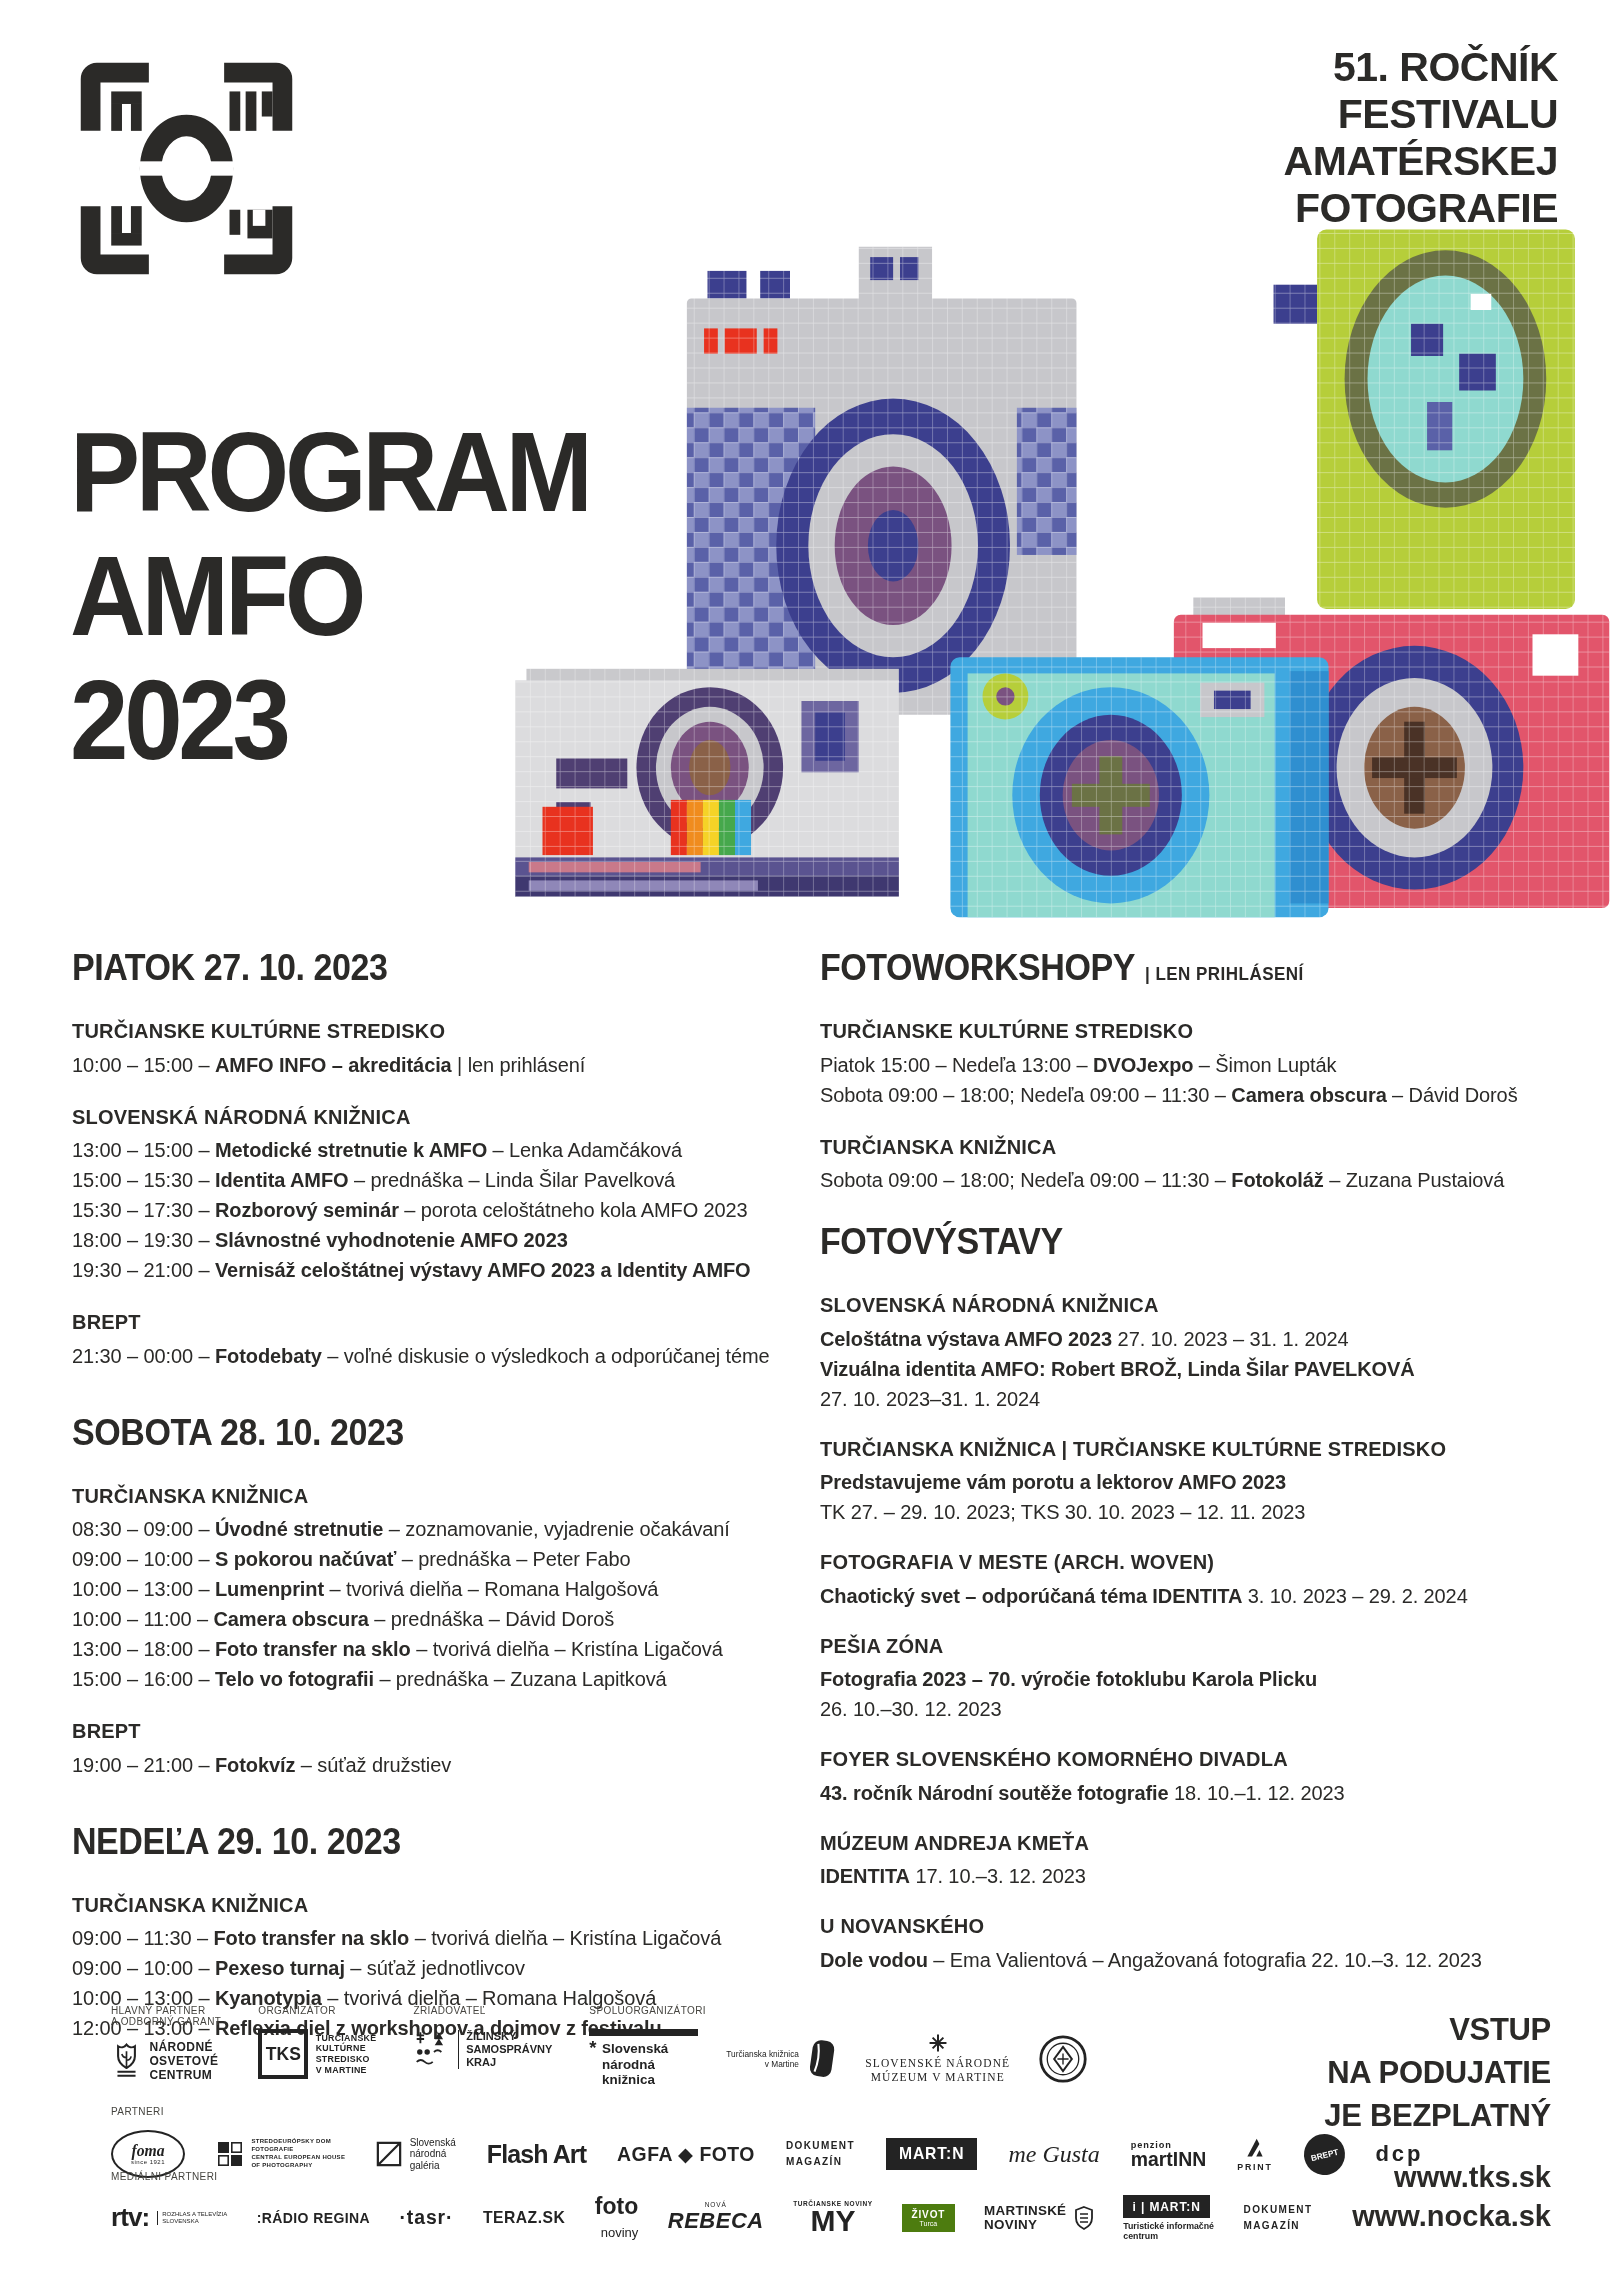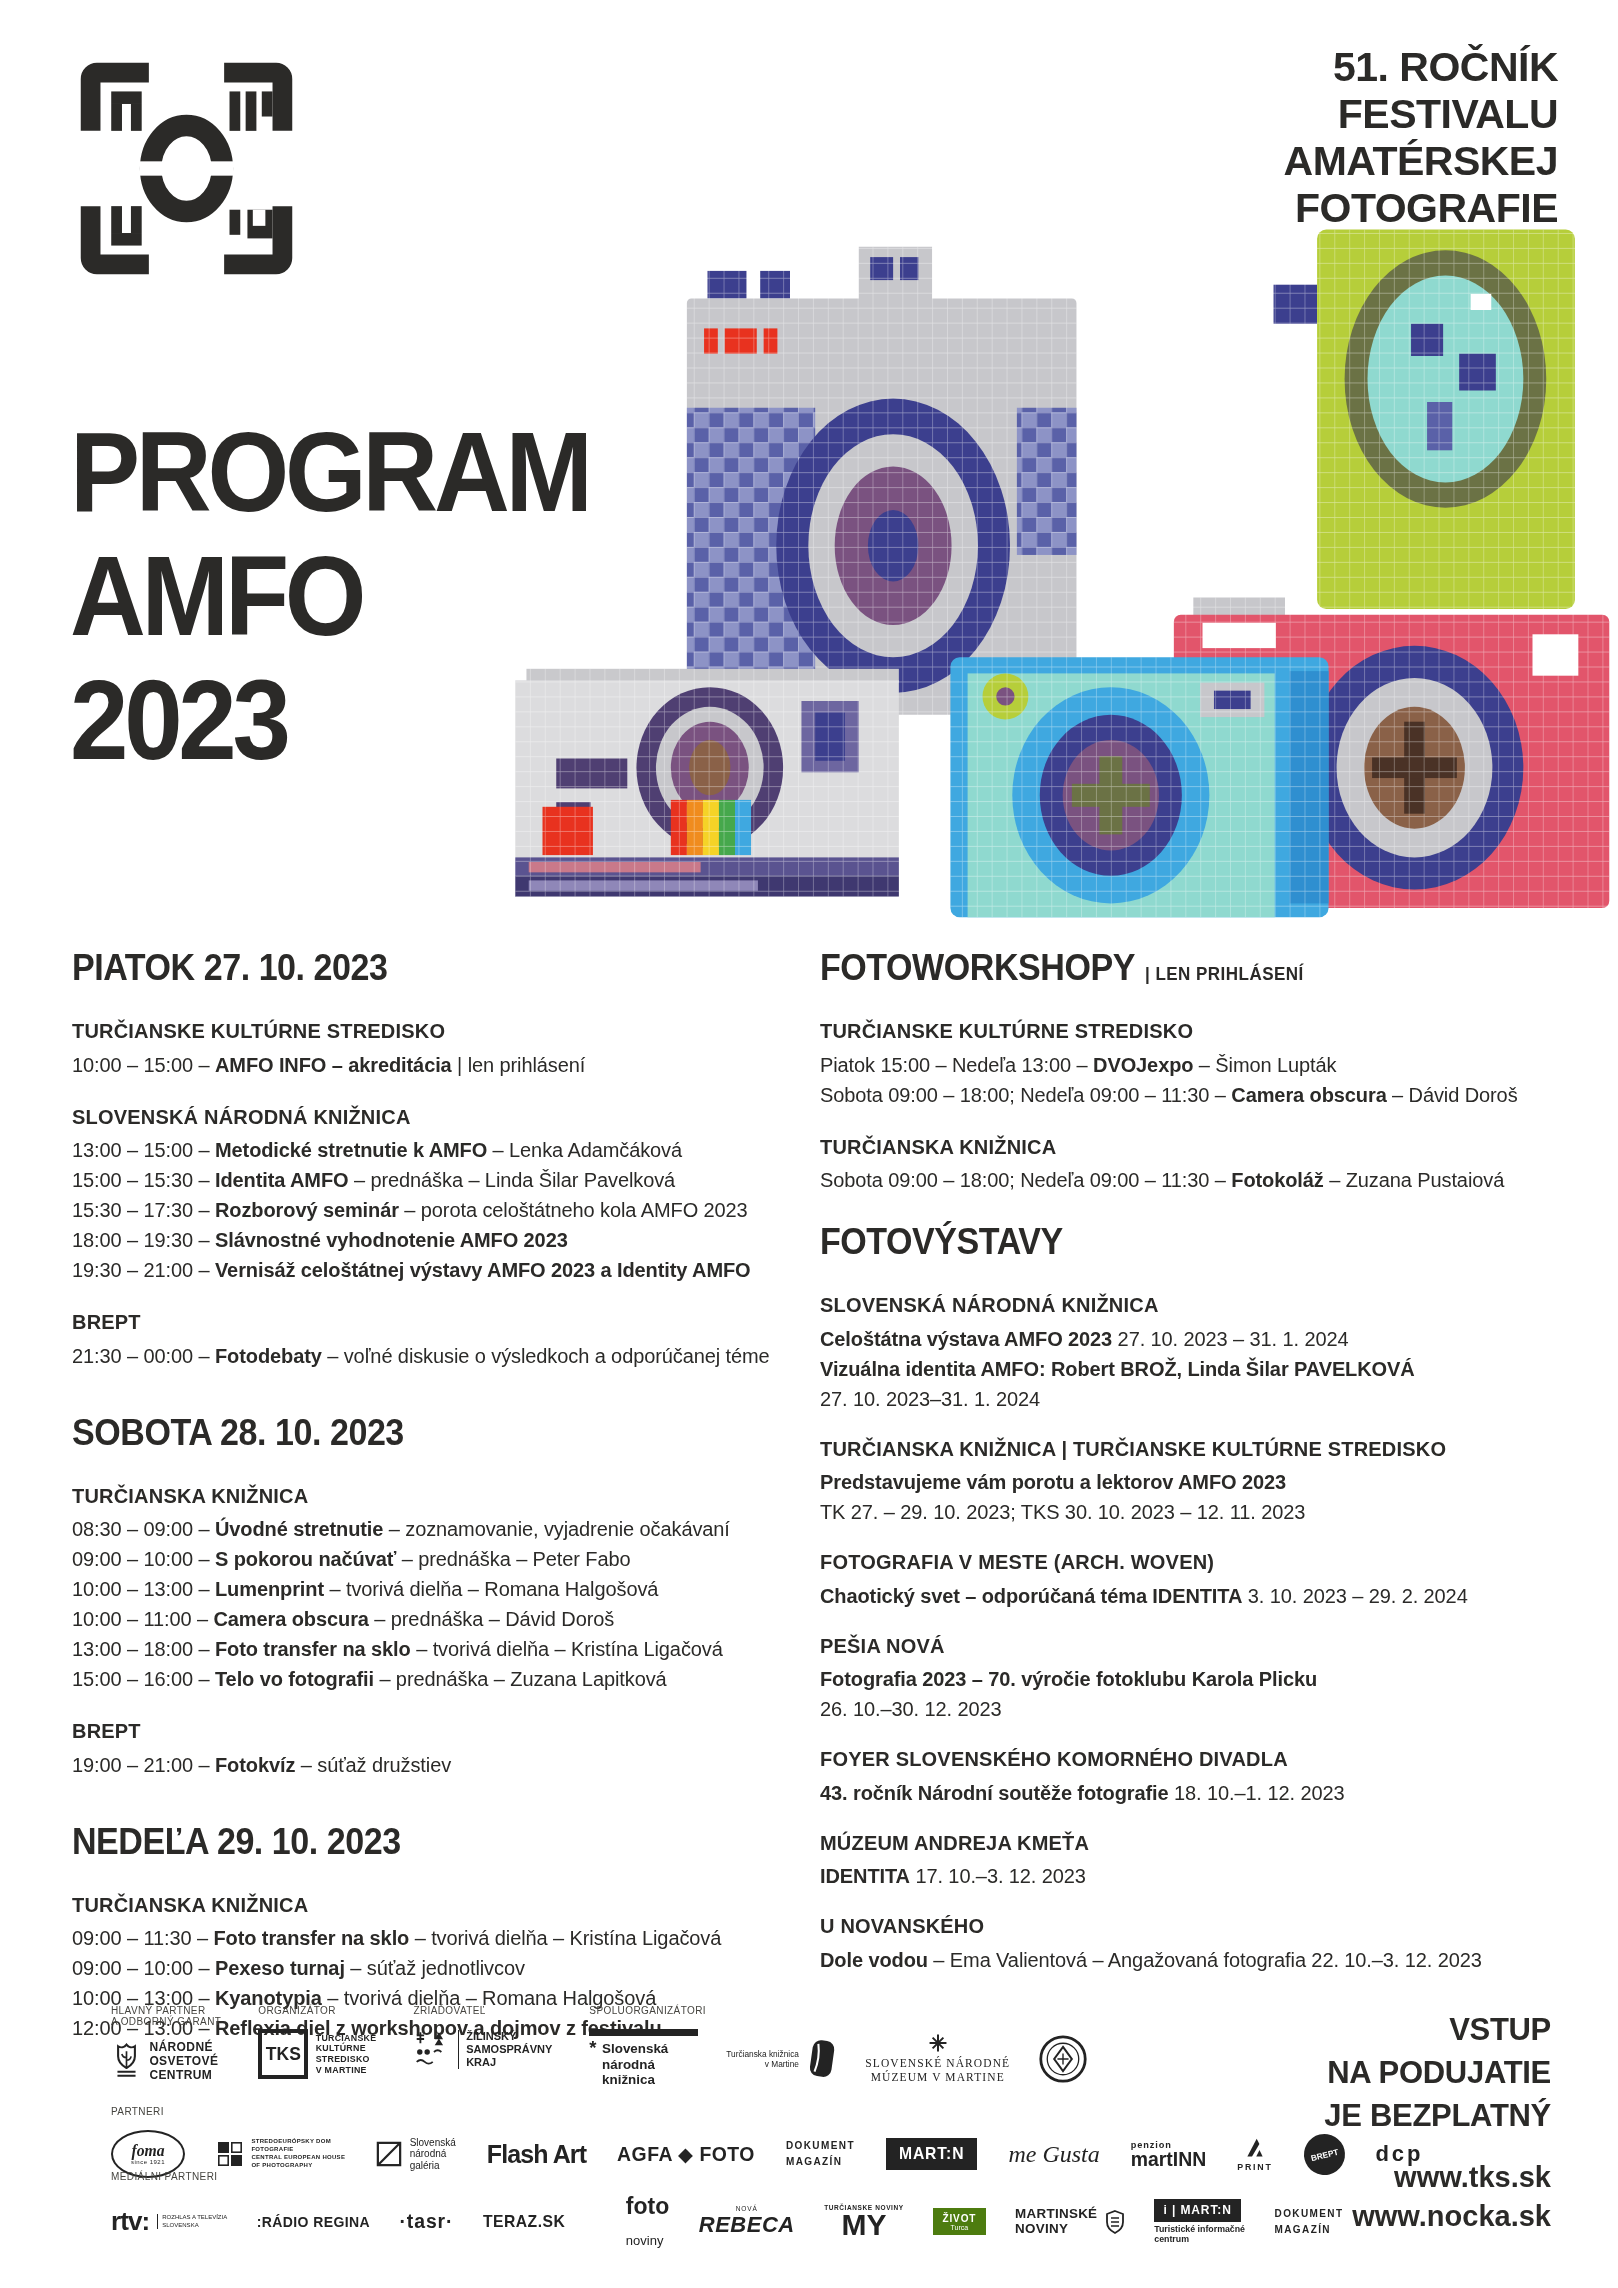--- a/index.html
+++ b/index.html
@@ -91,21 +91,21 @@
   .logo-print .lg-text{font-weight:700;font-size:8.8px;letter-spacing:1.8px;}
   .logo-brept .lg-text{width:41px;height:41px;border-radius:50%;background:#232323;color:#fff;display:flex;
       align-items:center;justify-content:center;font-size:8.3px;font-weight:700;transform:rotate(-14deg);}
   .logo-dcp .lg-text{font-weight:700;font-size:22px;letter-spacing:2.8px;}
 
   .logo-rtvs .lg-text{font-weight:700;font-size:26px;letter-spacing:-0.9px;}
   .logo-rtvs .lg-sub{font-size:6px;line-height:7.4px;white-space:pre-line;border-left:1.4px solid #232323;padding-left:4.6px;}
   .logo-regina .lg-text{font-weight:700;font-size:14px;letter-spacing:0.4px;}
   .logo-tasr .lg-text{font-weight:700;font-size:19.4px;letter-spacing:0.9px;}
   .logo-teraz .lg-text{font-weight:700;font-size:15.7px;letter-spacing:0.5px;}
-  .logo-fotonoviny{flex-direction:column;align-items:flex-start;gap:16px;margin-left:31px;}
+  .logo-fotonoviny{flex-direction:column;align-items:flex-end;gap:8px;}
   .logo-fotonoviny .lg-text{font-weight:700;font-size:23px;line-height:22px;}
   .logo-fotonoviny .lg-sub{font-size:13px;}
   .logo-rebeca{flex-direction:column;gap:0;}
   .logo-rebeca .lg-top{font-size:6.5px;letter-spacing:0.9px;}
   .logo-rebeca .lg-text{font-weight:700;font-style:italic;font-size:22px;letter-spacing:0.5px;}
   .logo-my{flex-direction:column;gap:0;}
   .logo-my .lg-top{font-size:6.5px;font-weight:700;letter-spacing:0.6px;}
   .logo-my .lg-text{font-weight:700;font-size:30px;line-height:28px;}
   .logo-zivot{background:#4d7c0f;color:#fff;flex-direction:column;padding:4.6px 9.2px;gap:0;}
   .logo-zivot .lg-text{font-weight:700;font-size:10px;letter-spacing:0.9px;}
@@ -335,21 +335,21 @@
         <div class="venue">
           <div class="venue-name">TURČIANSKA KNIŽNICA | TURČIANSKE KULTÚRNE STREDISKO</div>
           <div class="line"><span class="b">Predstavujeme vám porotu a lektorov AMFO 2023</span></div>
           <div class="line"><span>TK 27. – 29. 10. 2023; TKS 30. 10. 2023 – 12. 11. 2023</span></div>
         </div>
         <div class="venue">
           <div class="venue-name">FOTOGRAFIA V MESTE (ARCH. WOVEN)</div>
           <div class="line"><span class="b">Chaotický svet – odporúčaná téma IDENTITA</span><span> 3. 10. 2023 – 29. 2. 2024</span></div>
         </div>
         <div class="venue">
-          <div class="venue-name">PEŠIA NOVÁ</div>
+          <div class="venue-name">PEŠIA ZÓNA</div>
           <div class="line"><span class="b">Fotografia 2023 – 70. výročie fotoklubu Karola Plicku</span></div>
           <div class="line"><span>26. 10.–30. 12. 2023</span></div>
         </div>
         <div class="venue">
           <div class="venue-name">FOYER SLOVENSKÉHO KOMORNÉHO DIVADLA</div>
           <div class="line"><span class="b">43. ročník Národní soutěže fotografie</span><span> 18. 10.–1. 12. 2023</span></div>
         </div>
         <div class="venue">
           <div class="venue-name">MÚZEUM ANDREJA KMEŤA</div>
           <div class="line"><span class="b">IDENTITA</span><span> 17. 10.–3. 12. 2023</span></div>

